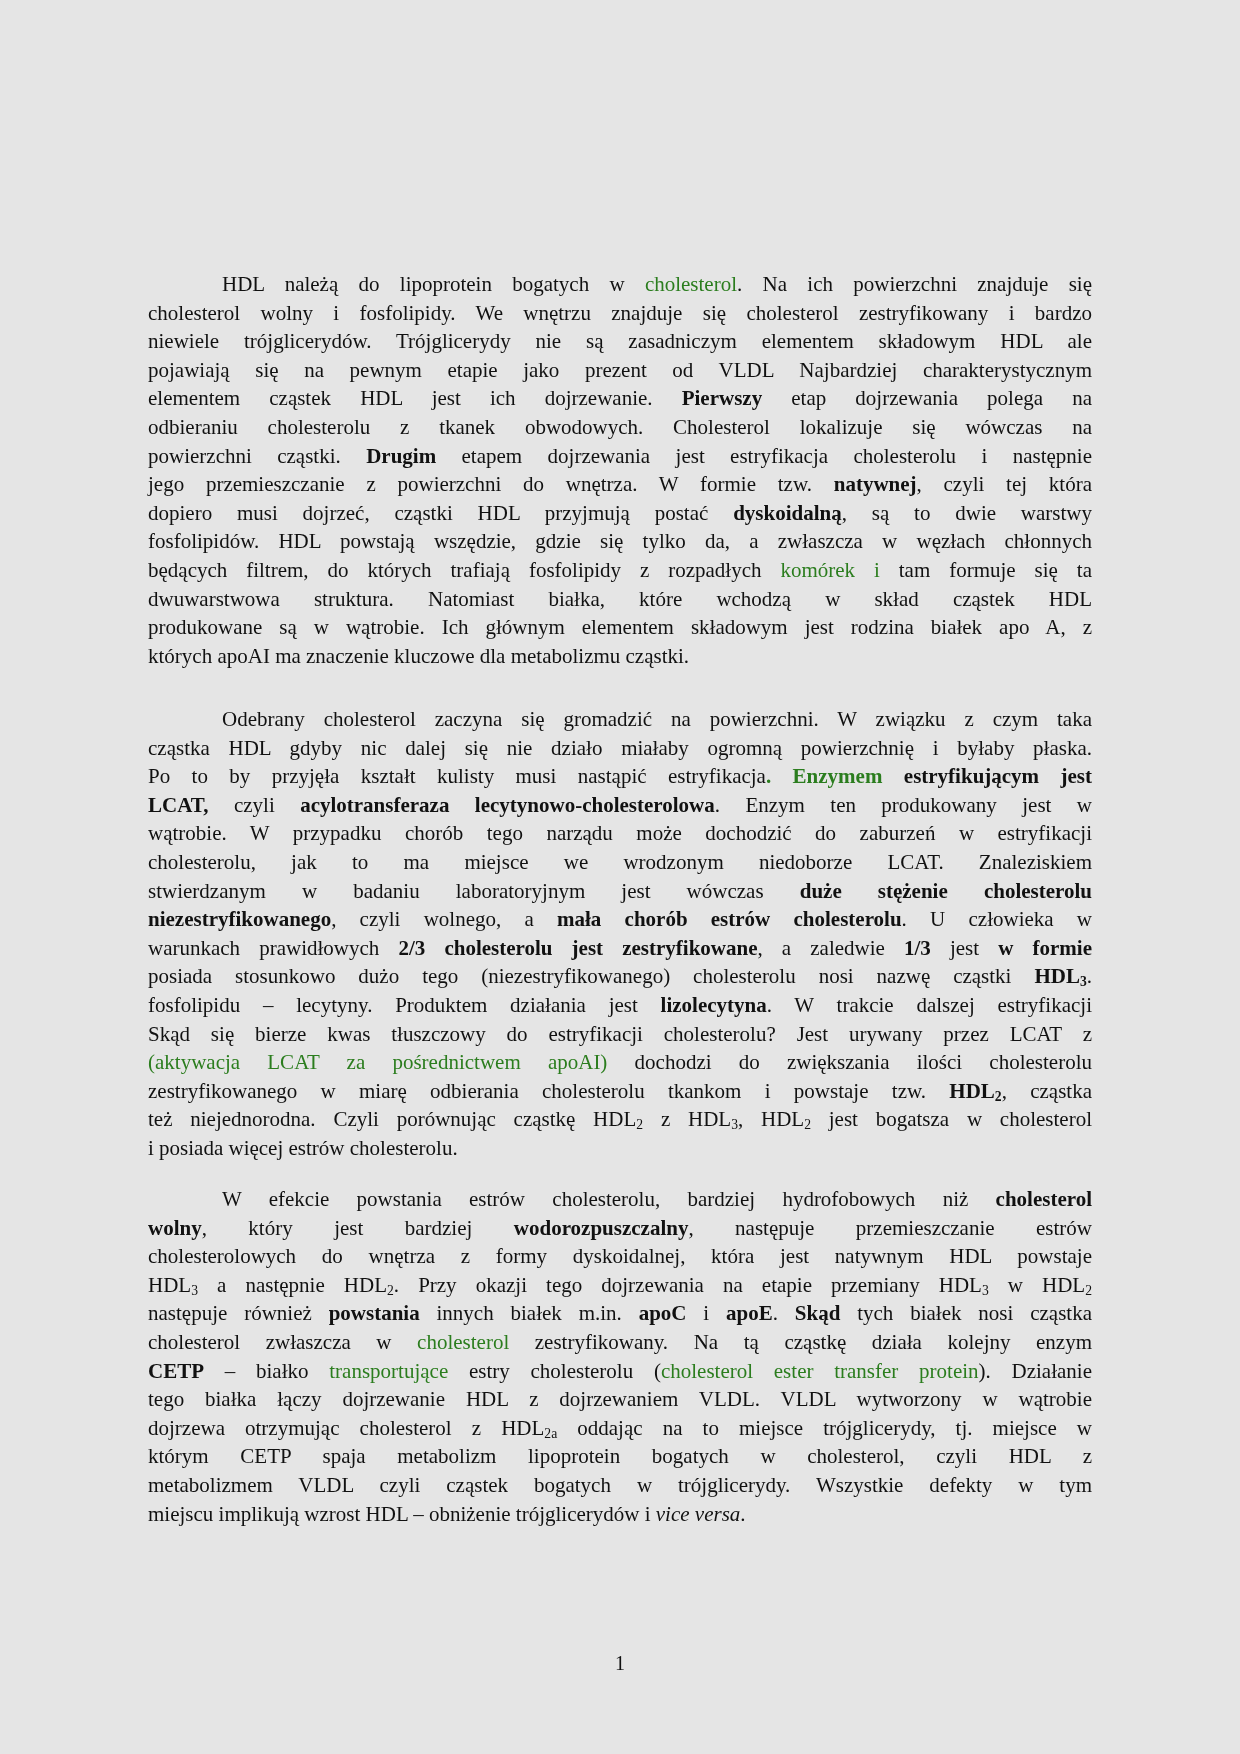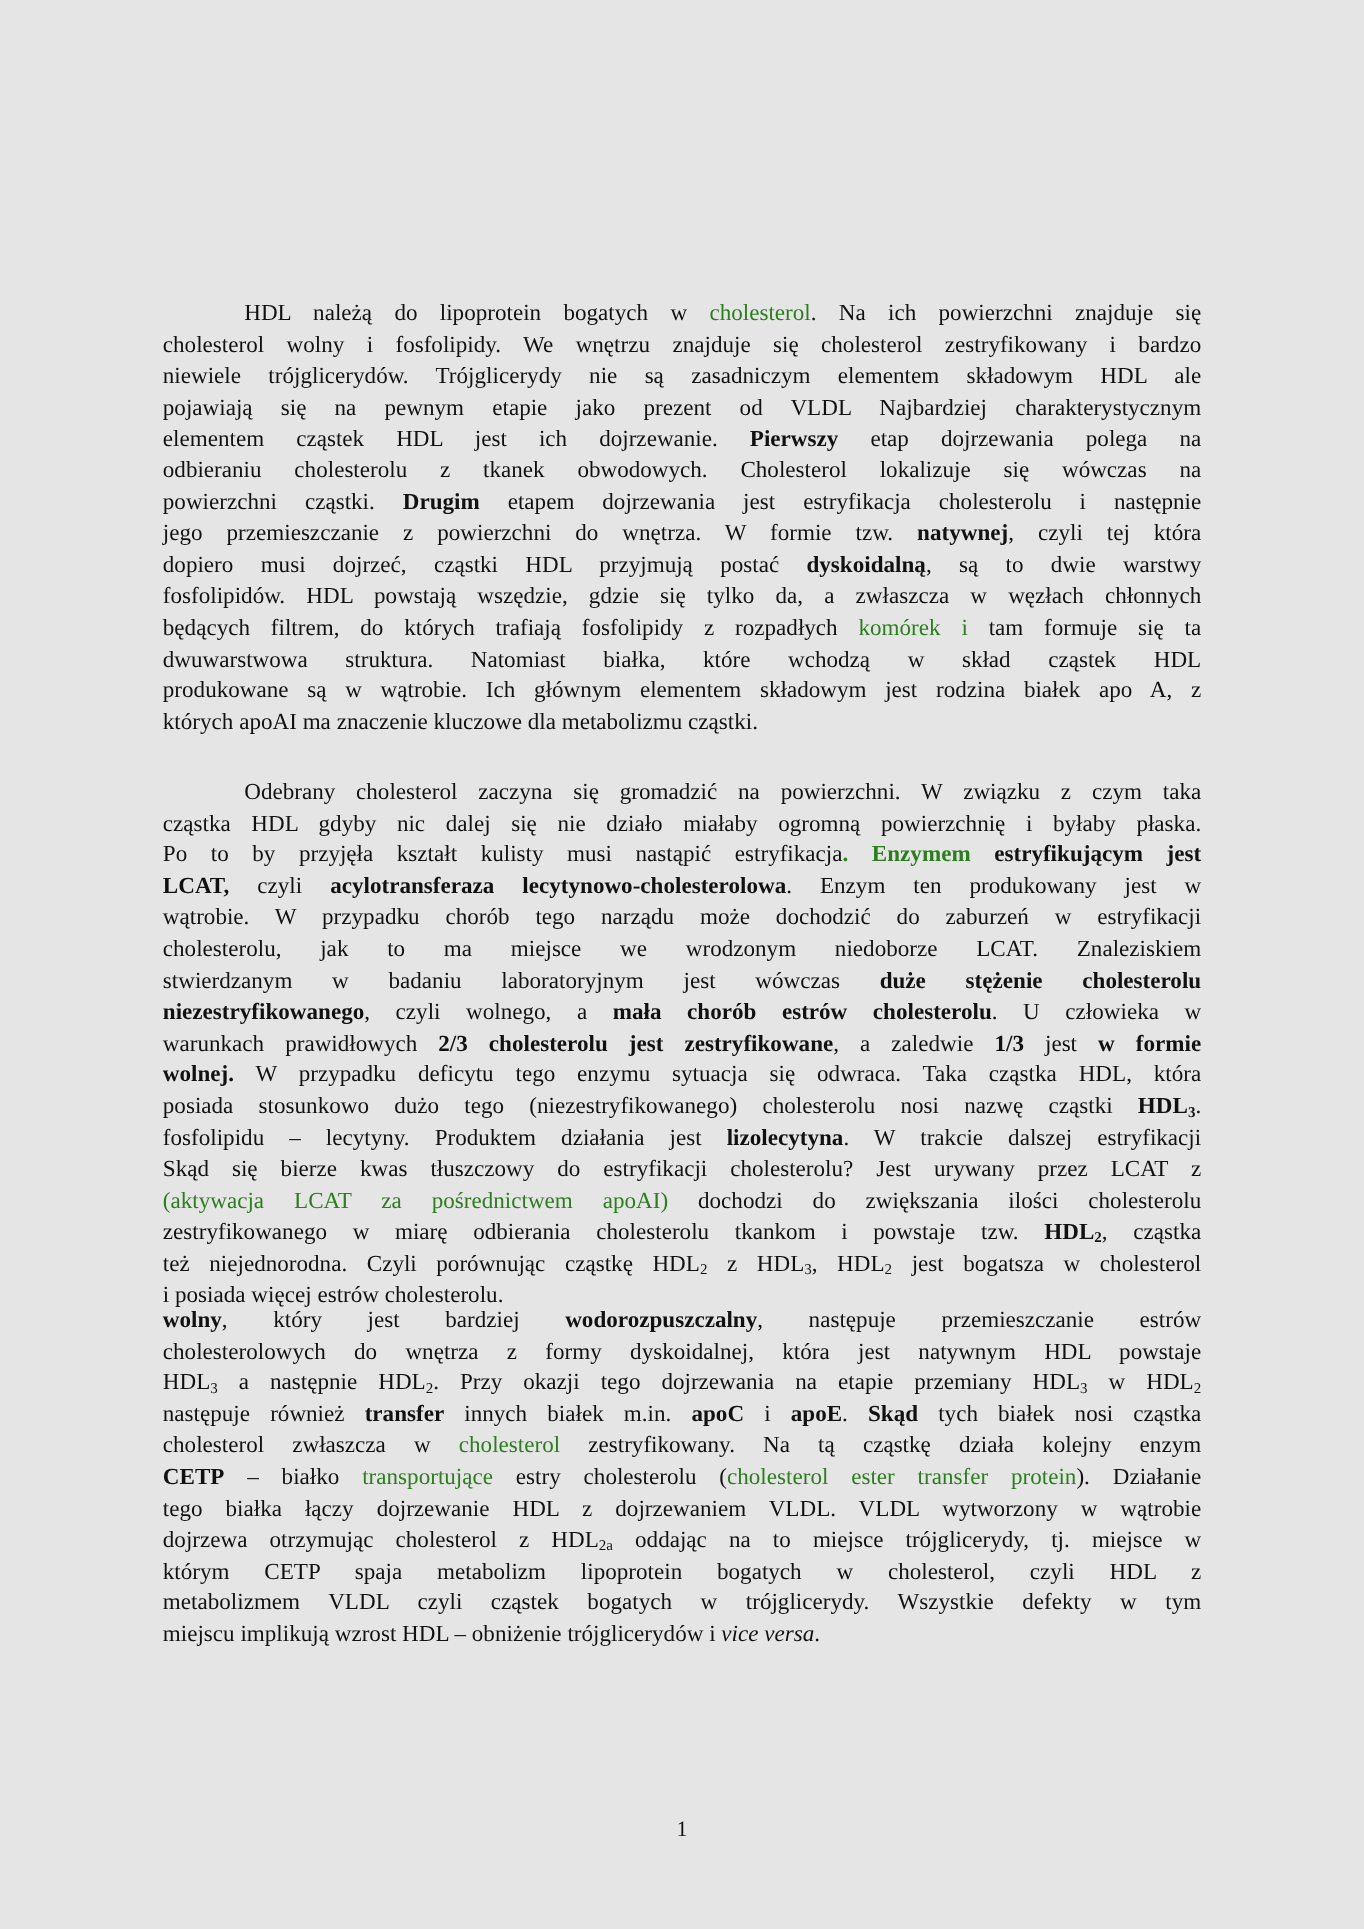--- a/index.html
+++ b/index.html
@@ -48,34 +48,34 @@
   <div class="text-block" id="p2" style="top:705px;">
       <div class="line indent"><span>Odebrany cholesterol zaczyna się gromadzić na powierzchni. W związku z czym taka</span></div>
       <div class="line"><span>cząstka HDL gdyby nic dalej się nie działo miałaby ogromną powierzchnię i byłaby płaska.</span></div>
       <div class="line"><span>Po to by przyjęła kształt kulisty musi nastąpić estryfikacja</span><span class="g" style="font-weight: bold;">. Enzymem</span><span> </span><b>estryfikującym jest</b></div>
       <div class="line"><b>LCAT,</b><span>  czyli </span><b>acylotransferaza lecytynowo-cholesterolowa</b><span>. Enzym ten produkowany jest w</span></div>
       <div class="line"><span>wątrobie. W przypadku chorób tego narządu może dochodzić do zaburzeń w estryfikacji</span></div>
       <div class="line"><span>cholesterolu, jak to ma miejsce we wrodzonym niedoborze LCAT. Znaleziskiem</span></div>
       <div class="line"><span>stwierdzanym w badaniu laboratoryjnym jest wówczas </span><b>duże stężenie cholesterolu</b></div>
       <div class="line"><b>niezestryfikowanego</b><span>, czyli wolnego, a </span><b>mała chorób estrów cholesterolu</b><span>. U człowieka w</span></div>
       <div class="line"><span>warunkach prawidłowych </span><b>2/3 cholesterolu jest zestryfikowane</b><span>, a zaledwie </span><b>1/3</b><span> jest </span><b>w formie</b></div>
-      <div class="line"><b>wolnej.</b><span> W przypadku deficytu tego enzymu sytuacja się odwraca. Taka cząstka HDL, która</span></div>
       <div class="line"><span>posiada stosunkowo dużo tego (niezestryfikowanego) cholesterolu nosi nazwę cząstki </span><b>HDL</b><sub style="font-weight: bold;">3</sub><span>.</span></div>
       <div class="line"><span>fosfolipidu – lecytyny. Produktem działania jest </span><b>lizolecytyna</b><span>. W trakcie dalszej estryfikacji</span></div>
       <div class="line"><span>Skąd się bierze kwas tłuszczowy do estryfikacji cholesterolu? Jest urywany przez LCAT z</span></div>
       <div class="line"><span class="g">(aktywacja LCAT za pośrednictwem apoAI)</span><span> dochodzi do zwiększania ilości cholesterolu</span></div>
       <div class="line"><span>zestryfikowanego w miarę odbierania cholesterolu tkankom i powstaje tzw. </span><b>HDL</b><sub style="font-weight: bold;">2</sub><span>, cząstka</span></div>
       <div class="line"><span>też niejednorodna. Czyli porównując cząstkę HDL</span><sub>2</sub><span> z HDL</span><sub>3</sub><span>, HDL</span><sub>2</sub><span> jest bogatsza w cholesterol</span></div>
       <div class="line last"><span>i posiada więcej estrów cholesterolu.</span></div>
     </div>
   <div class="text-block" id="p3" style="top:1185px;">
+      <div class="line indent"><span>W efekcie powstania estrów cholesterolu, bardziej hydrofobowych niż </span><b>cholesterol</b></div>
       <div class="line"><b>wolny</b><span>, który jest bardziej </span><b>wodorozpuszczalny</b><span>, następuje przemieszczanie estrów</span></div>
       <div class="line"><span>cholesterolowych do wnętrza z formy dyskoidalnej, która jest natywnym HDL powstaje</span></div>
       <div class="line"><span>HDL</span><sub>3</sub><span> a następnie HDL</span><sub>2</sub><span>. Przy okazji tego dojrzewania na etapie przemiany HDL</span><sub>3</sub><span> w HDL</span><sub>2</sub></div>
-      <div class="line"><span>następuje również </span><b>transfer</b><span> innych białek m.in. </span><b>apoC</b><span> i </span><b>apoE</b><span>. </span><b>Skąd</b><span> tych białek nosi cząstka</span></div>
+      <div class="line"><span>następuje również </span><b>powstania</b><span> innych białek m.in. </span><b>apoC</b><span> i </span><b>apoE</b><span>. </span><b>Skąd</b><span> tych białek nosi cząstka</span></div>
       <div class="line"><span>cholesterol zwłaszcza w </span><span class="g">cholesterol</span><span> zestryfikowany. Na tą cząstkę działa kolejny enzym</span></div>
       <div class="line"><b>CETP</b><span> – białko </span><span class="g">transportujące</span><span> estry cholesterolu (</span><span class="g">cholesterol ester transfer protein</span><span>). Działanie</span></div>
       <div class="line"><span>tego białka łączy dojrzewanie HDL z dojrzewaniem VLDL. VLDL wytworzony w wątrobie</span></div>
       <div class="line"><span>dojrzewa otrzymując cholesterol z HDL</span><sub>2a</sub><span> oddając na to miejsce trójglicerydy, tj. miejsce w</span></div>
       <div class="line"><span>którym CETP spaja metabolizm lipoprotein bogatych w cholesterol, czyli HDL z</span></div>
       <div class="line"><span>metabolizmem VLDL czyli cząstek bogatych w trójglicerydy. Wszystkie defekty w tym</span></div>
       <div class="line last"><span>miejscu implikują wzrost HDL – obniżenie trójglicerydów i </span><i>vice versa</i><span>.</span></div>
     </div>
   <div class="page-number">1</div>
 </div>

